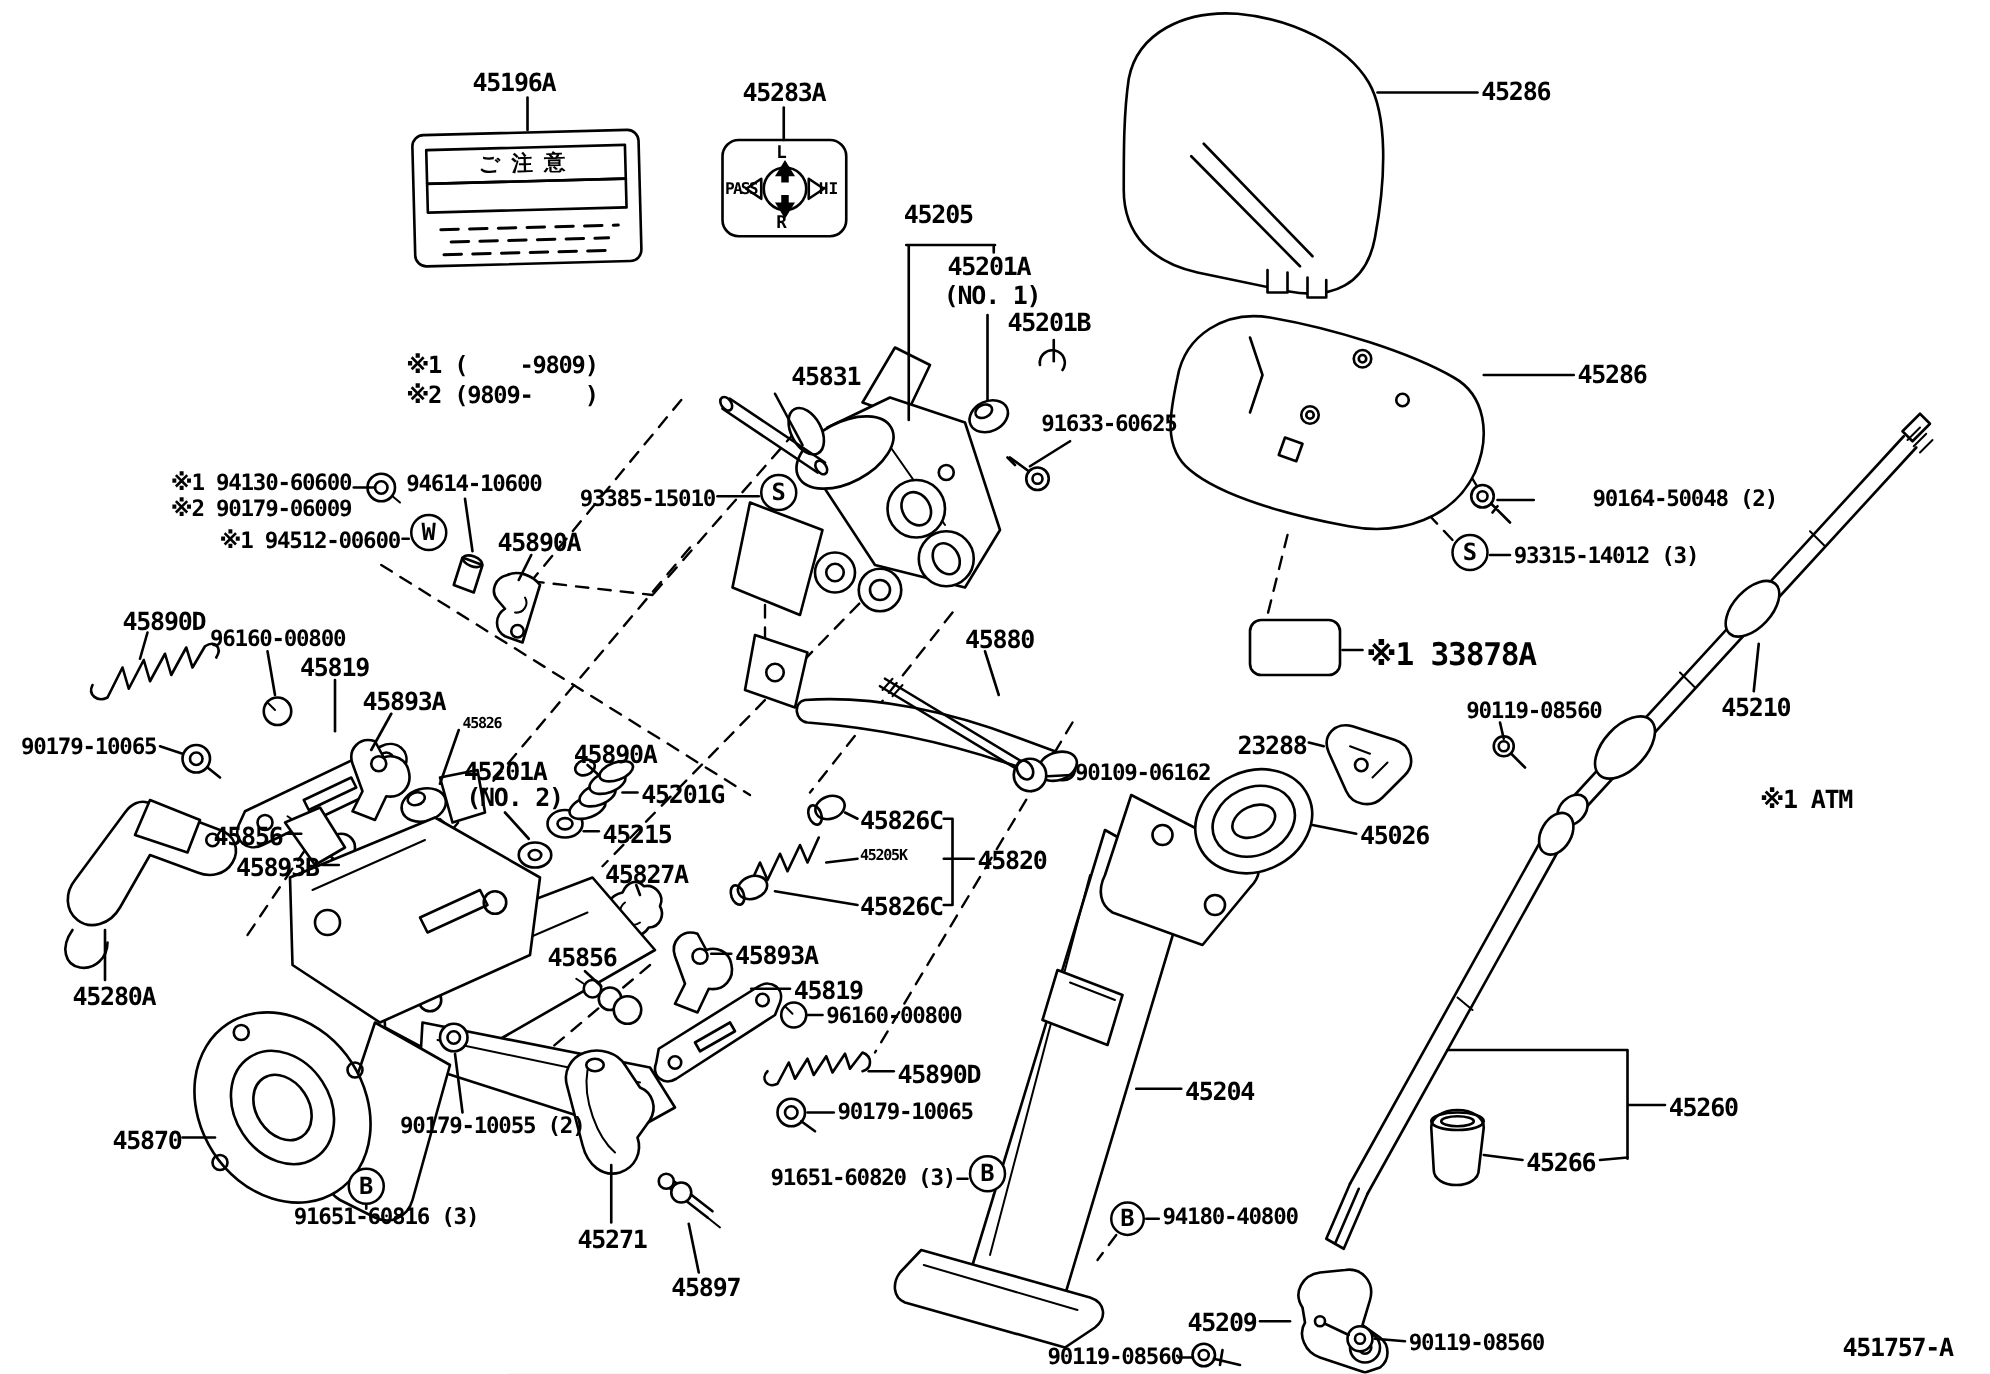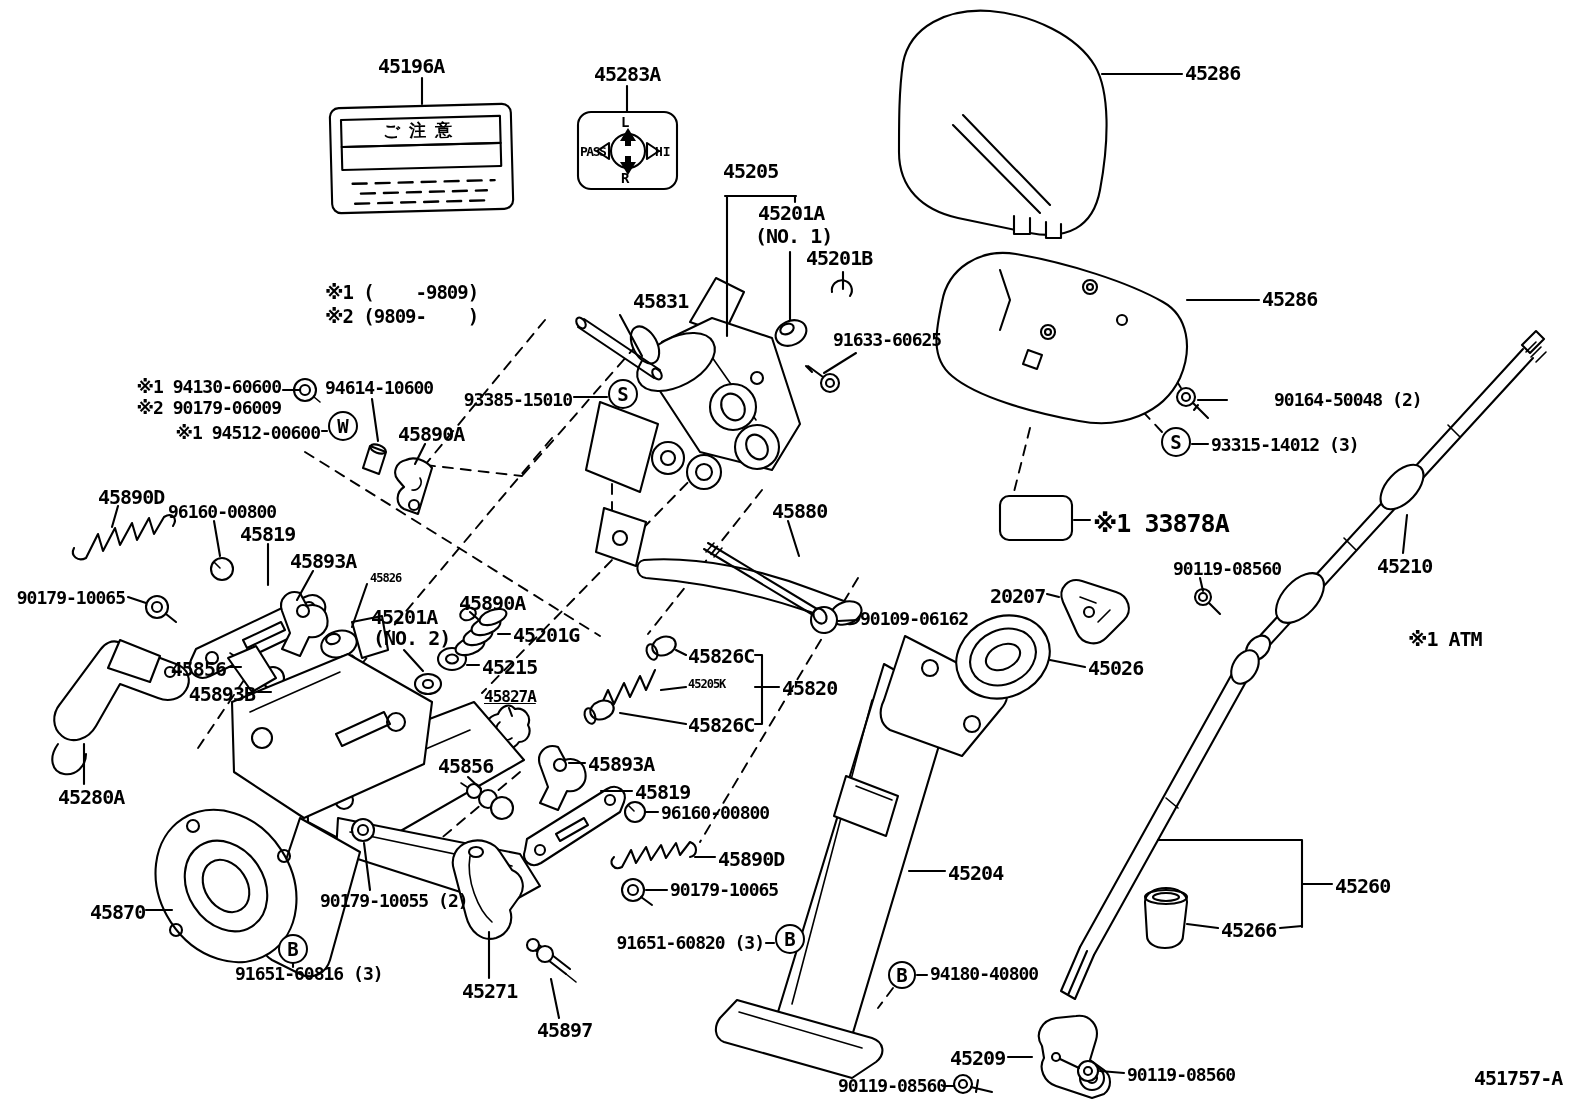--- a/index.html
+++ b/index.html
@@ -501,23 +501,23 @@
       <div class="plabel" style="font-size: 12px; top: 572px; left: 370px;">45826</div>
       <div class="plabel" style="font-size: 18px; top: 589px; right: 1467px;">90179-10065</div>
       <div class="plabel" style="font-size: 20px; top: 607px; left: 371px;">45201A</div>
       <div class="plabel" style="font-size: 20px; top: 628px; left: 373px;">(NO. 2)</div>
       <div class="plabel" style="font-size: 20px; top: 593px; left: 459px;">45890A</div>
       <div class="plabel" style="font-size: 20px; top: 625px; left: 513px;">45201G</div>
       <div class="plabel" style="font-size: 20px; top: 501px; left: 772px;">45880</div>
       <div class="plabel" style="font-size: 20px; top: 657px; left: 482px;">45215</div>
       <div class="plabel" style="font-size: 20px; top: 659px; right: 1366px;">45856</div>
       <div class="plabel" style="font-size: 20px; top: 684px; right: 1337px;">45893B</div>
-      <div class="plabel" style="font-size: 16px; top: 689px; left: 484px; text-decoration: underline;">45827A</div>
+      <div class="plabel" style="font-size: 20px; top: 689px; left: 484px;">45827A</div>
       <div class="plabel" style="font-size: 18px; top: 610px; left: 860px; text-align: center;">90109-06162</div>
-      <div class="plabel" style="font-size: 20px; top: 586px; left: 990px;">20207</div>
+      <div class="plabel" style="font-size: 20px; top: 586px; left: 990px;">23288</div>
       <div class="plabel" style="font-size: 18px; top: 560px; left: 1173px;">90119-08560</div>
       <div class="plabel" style="font-size: 20px; top: 556px; left: 1377px;">45210</div>
       <div class="plabel" style="font-size: 20px; top: 658px; left: 1088px; text-align: center;">45026</div>
       <div class="plabel" style="font-size: 20px; top: 646px; left: 688px;">45826C</div>
       <div class="plabel" style="font-size: 12px; top: 678px; left: 688px;">45205K</div>
       <div class="plabel" style="font-size: 20px; top: 678px; left: 782px;">45820</div>
       <div class="plabel" style="font-size: 20px; top: 715px; left: 688px;">45826C</div>
       <div class="plabel" style="font-size: 20px; top: 629px; left: 1408px;">※1 ATM</div>
       <div class="plabel" style="font-size: 20px; top: 756px; left: 438px;">45856</div>
       <div class="plabel" style="font-size: 20px; top: 754px; left: 588px;">45893A</div>

